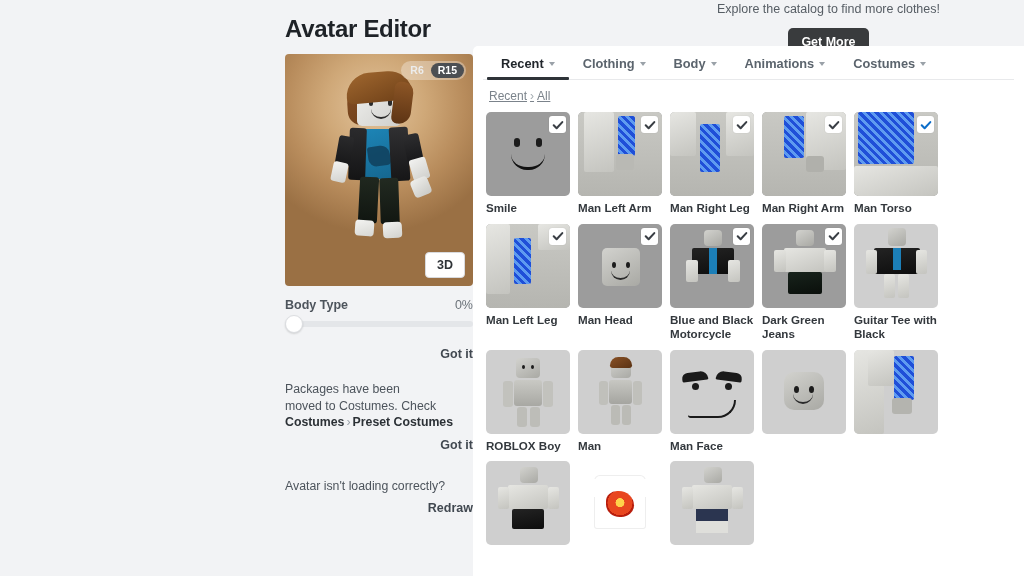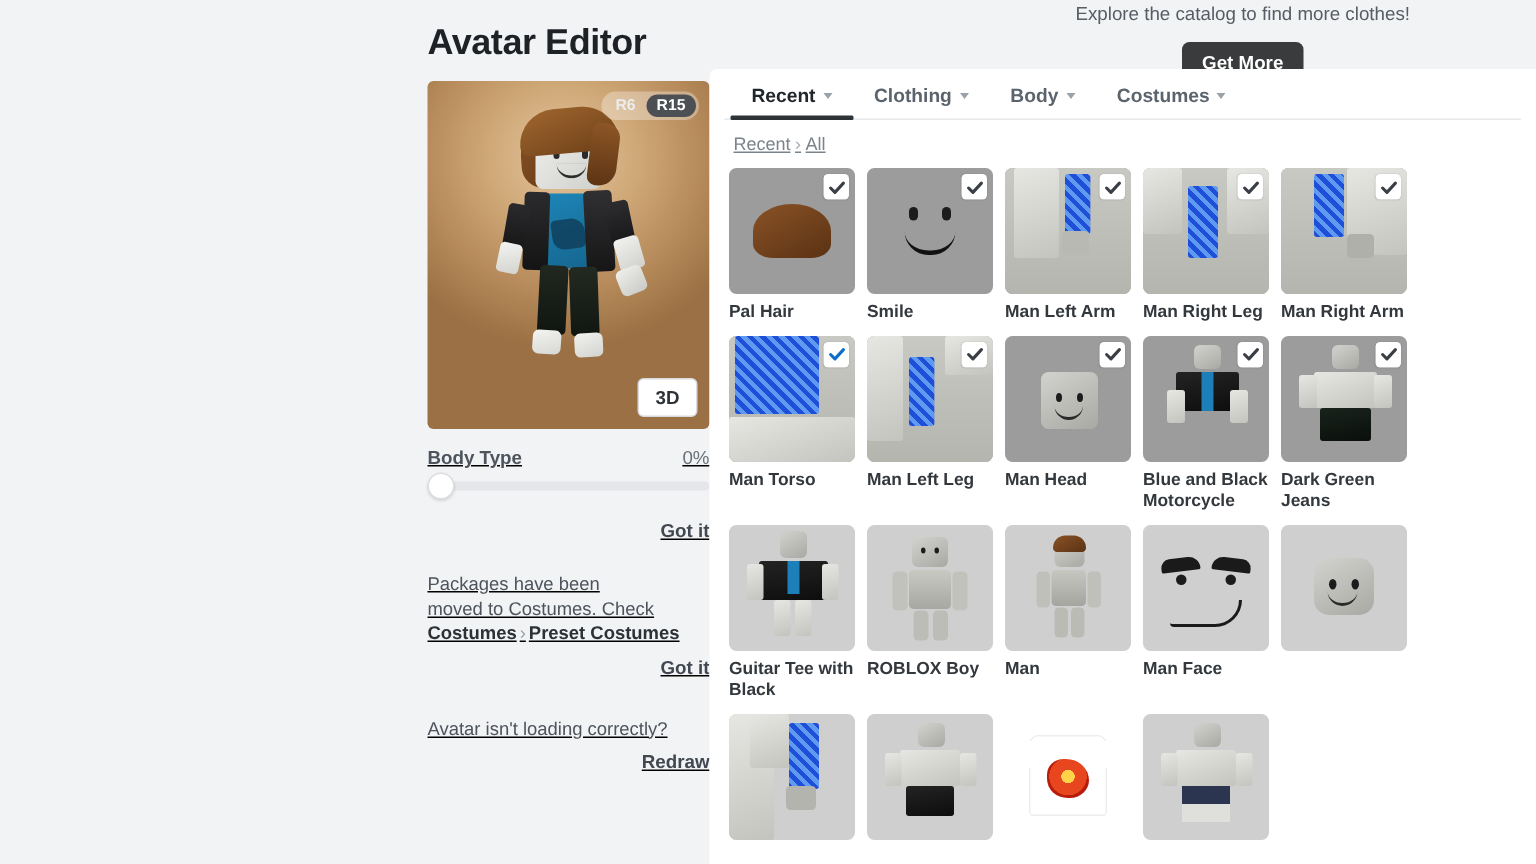--- a/index.html
+++ b/index.html
@@ -44,21 +44,20 @@
     padding: 7px 13px;
     cursor: pointer;
     font-family: inherit;
   }
 
   
   .left-col {
     position: absolute;
     left: 285px; top: 54px;
     width: 188px;
-    text-decoration: underline;
   }
 
   .avatar-preview {
     position: relative;
     width: 188px; height: 232px;
     border-radius: 4px;
     overflow: hidden;
     background:
       radial-gradient(ellipse 70% 55% at 48% 22%, #e3c49c 0%, #cfa878 38%, #b88c5c 68%, #9a7044 100%);
   }
@@ -376,43 +375,34 @@
     </div>
     <div class="tab">
       <span>Clothing</span>
       <span class="chev"></span>
     </div>
     <div class="tab">
       <span>Body</span>
       <span class="chev"></span>
     </div>
     <div class="tab">
+      <span>Animations</span>
+      <span class="chev"></span>
+    </div>
+    <div class="tab">
       <span>Costumes</span>
       <span class="chev"></span>
     </div>
   </div>
 
   <div class="breadcrumb">
     <span>Recent</span><span class="sep">›</span><span>All</span>
   </div>
 
   <div class="grid" id="item-grid">
-      <div class="cell">
-        <div class="thumb">
-          <div class="art">
-            <div class="a hairbrown" style="left:16px;top:24px;width:52px;height:36px;"></div>
-          </div>
-          <div class="checkbox">
-            <svg viewBox="0 0 14 14">
-              <path d="M2 7.4 L5.4 10.8 L12 3.6" fill="none" stroke="#3a3f45" stroke-width="2.4" stroke-linecap="round" stroke-linejoin="round"></path>
-            </svg>
-          </div>
-        </div>
-        <div class="item-label">Pal Hair</div>
-      </div>
       <div class="cell">
         <div class="thumb">
           <div class="art">
             <div class="a dot" style="left:28px;top:26px;width:6px;height:9px;border-radius:3px;"></div>
             <div class="a dot" style="left:50px;top:26px;width:6px;height:9px;border-radius:3px;"></div>
             <div class="a" style="left:25px;top:42px;width:34px;height:16px;border-bottom:3px solid #111;border-radius:0 0 20px 20px;"></div>
           </div>
           <div class="checkbox">
             <svg viewBox="0 0 14 14">
               <path d="M2 7.4 L5.4 10.8 L12 3.6" fill="none" stroke="#3a3f45" stroke-width="2.4" stroke-linecap="round" stroke-linejoin="round"></path>

